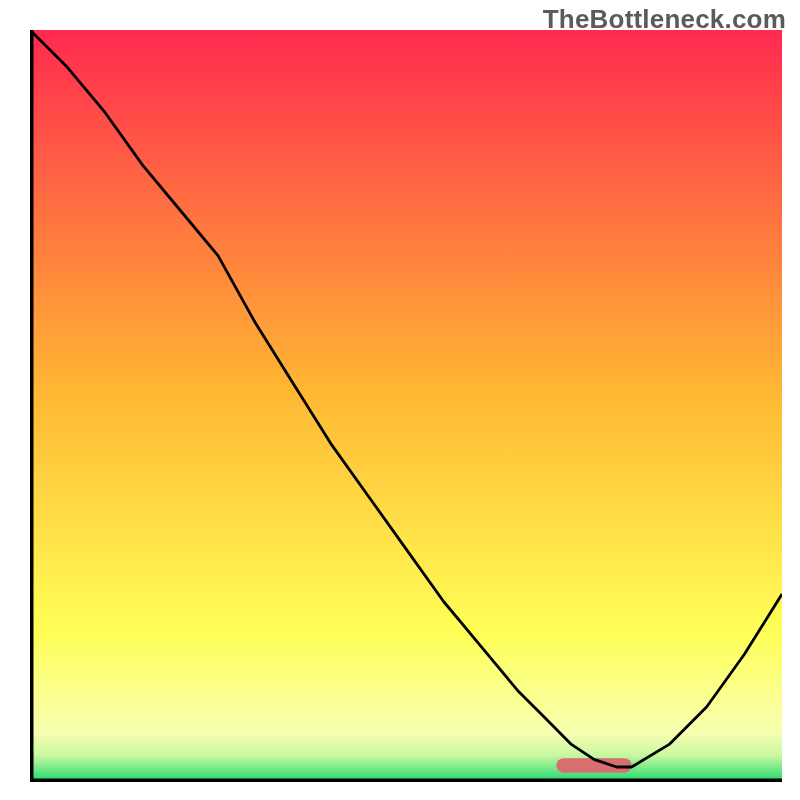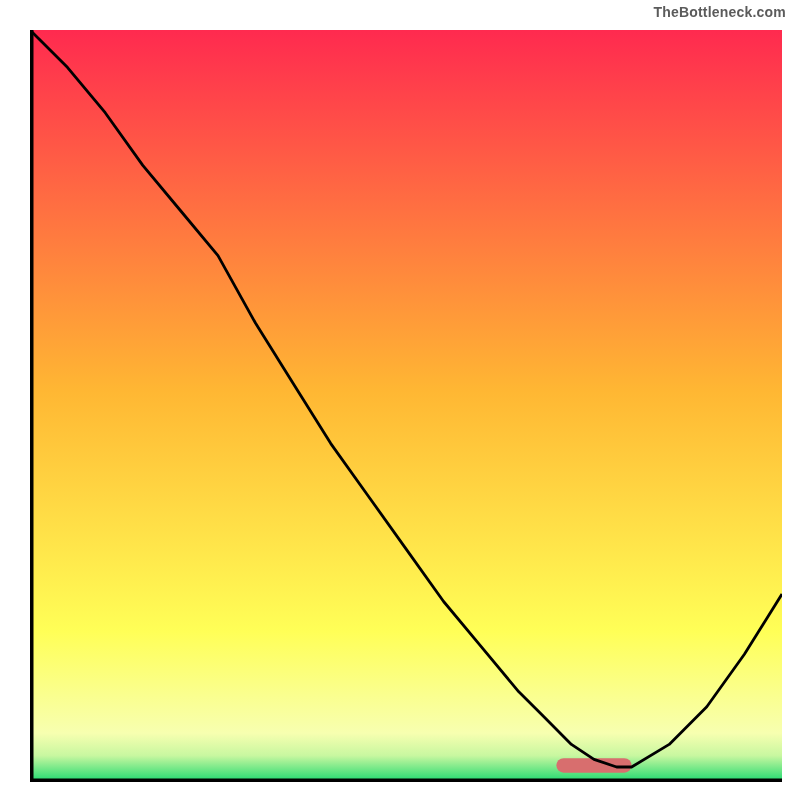--- a/index.html
+++ b/index.html
@@ -8,21 +8,21 @@
     width: 800px;
     height: 800px;
     background: #ffffff;
     font-family: Arial, Helvetica, sans-serif;
     position: relative;
   }
   .watermark {
     position: absolute;
     top: 4px;
     right: 14px;
-    font-size: 14px;
+    font-size: 26px;
     font-weight: bold;
     color: #5b5b5b;
     letter-spacing: 0.2px;
   }
   .plot-wrap {
     position: absolute;
     left: 30px;
     top: 30px;
     width: 752px;
     height: 752px;

